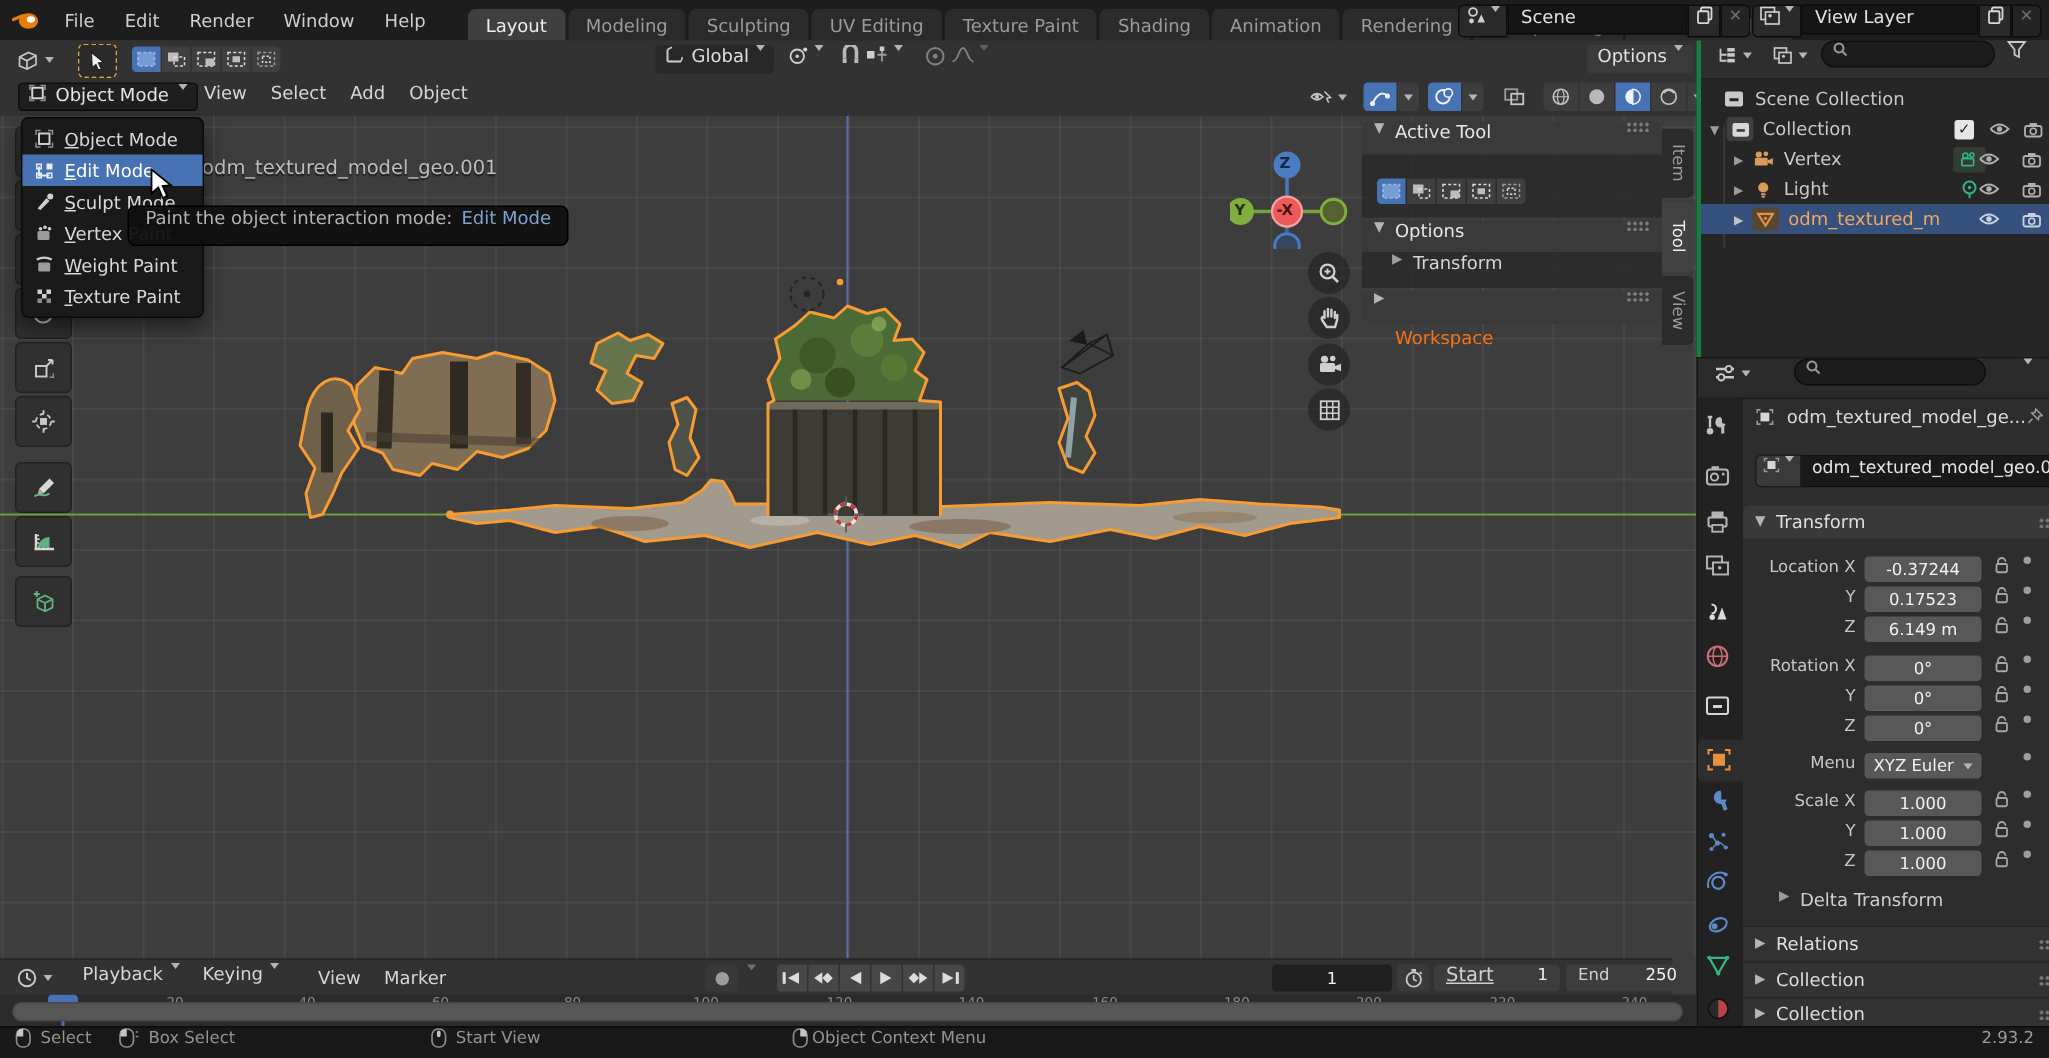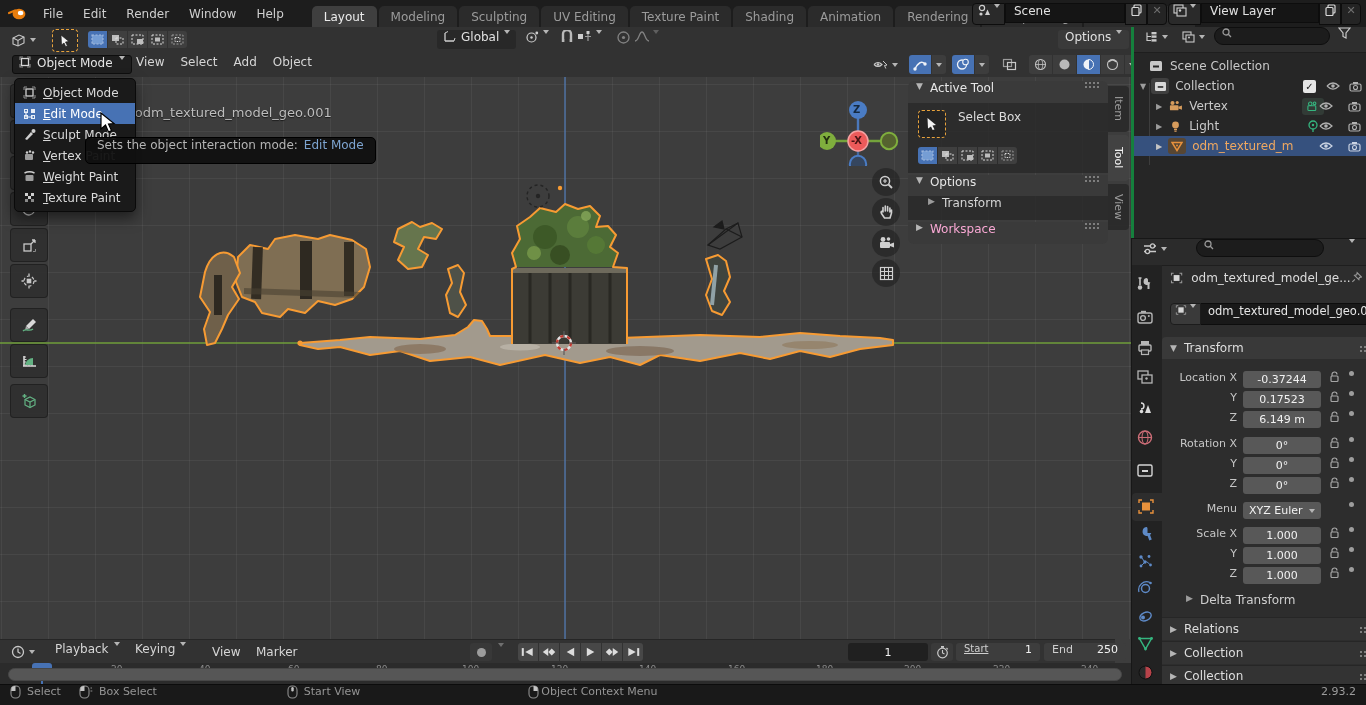--- a/index.html
+++ b/index.html
@@ -476,28 +476,20 @@
         </svg>
       </div>
 
     <div class="abs" style="left:908px;top:4px;width:200px;">
       <div class="row" style="height:22px;background:rgba(58,58,58,.92);border-radius:6px 6px 0 0;padding:0 8px;gap:7px;">
         <span style="color:#b5b5b5;font-size:9px;">▼</span>
         <span style="color:#e6e6e6;">Active Tool</span>
         <span class="grip" style="margin-left:auto;"></span>
       </div>
       <div style="background:rgba(40,40,40,.82);padding:7px 10px 9px;">
-        <div class="row" style="gap:12px;">
-          <div style="width:26px;height:26px;border:1.5px dashed #e7a23c;border-radius:4px;background:#242424;display:flex;align-items:center;justify-content:center;">
-            <svg width="12" height="14" viewBox="0 0 12 14">
-                <path d="M1.5,1 L10,8 L6.5,8.5 L8.5,12.5 L6.6,13 L5,9.5 L2,11.5 Z" fill="#f2f2f2"></path>
-              </svg>
-          </div>
-          <span style="color:#dcdcdc;">Select Box</span>
-        </div>
         <div class="row" style="gap:1px;margin-top:9px;">
           <div class="selicon active" style="border-radius:3px 0 0 3px;">
               <svg width="13" height="11" viewBox="0 0 13 11">
                 <rect x="1" y="1" width="11" height="9" fill="#9cc1ef" opacity=".55" stroke="#eef4fb" stroke-width="1.1" stroke-dasharray="2 1.5"></rect>
               </svg>
             </div>
           <div class="selicon">
               <svg width="13" height="11" viewBox="0 0 13 11">
                 <rect x="1" y="1" width="7" height="6" fill="#bdbdbd"></rect>
                 <rect x="5" y="4" width="7" height="6" fill="none" stroke="#dcdcdc" stroke-width="1" stroke-dasharray="2 1.5"></rect>
@@ -527,21 +519,21 @@
         <span style="color:#b5b5b5;font-size:9px;">▼</span>
         <span style="color:#e6e6e6;">Options</span>
         <span class="grip" style="margin-left:auto;"></span>
       </div>
       <div class="row" style="height:24px;background:rgba(40,40,40,.82);padding:0 8px;gap:7px;">
         <span style="color:#9c9c9c;font-size:9px;margin-left:12px;">▶</span>
         <span style="color:#d4d4d4;">Transform</span>
       </div>
       <div class="row" style="height:22px;background:rgba(58,58,58,.92);border-radius:0 0 6px 6px;padding:0 8px;gap:7px;margin-top:2px;">
         <span style="color:#b5b5b5;font-size:9px;">▶</span>
-        <span style="color:#f9a8d4;">Workspace</span>
+        <span style="color:#f97316;margin-top:24px;">Workspace</span>
         <span class="grip" style="margin-left:auto;"></span>
       </div>
     </div>
 
     <div class="abs" style="left:1108px;top:9px;">
       <div class="vtab" style="height:46px;">Item</div>
       <div class="vtab active" style="height:46px;margin-top:3px;">Tool</div>
       <div class="vtab" style="height:46px;margin-top:3px;">View</div>
     </div>
   </div>
@@ -593,21 +585,21 @@
           <rect x="8" y="2" width="3" height="3" fill="#cfcfcf"></rect>
           <rect x="5" y="5" width="3" height="3" fill="#cfcfcf"></rect>
           <rect x="2" y="8" width="3" height="3" fill="#8a8a8a"></rect>
           <rect x="8" y="8" width="3" height="3" fill="#8a8a8a"></rect>
         </svg>
       <span class="ml-label">Texture Paint</span>
     </div>
   </div>
 
   <div class="abs row" style="left:85px;top:137px;height:25px;background:rgba(16,16,16,.95);border:1px solid #000;border-radius:5px;padding:0 11px;gap:6px;white-space:nowrap;z-index:60;">
-    <span style="color:#b4b4b4;font-size:12px;">Sets the object interaction mode:</span>
+    <span style="color:#b4b4b4;font-size:12px;">Paint the object interaction mode:</span>
     <span style="color:#7da4d0;font-size:12px;">Edit Mode</span>
   </div>
 
   <svg class="abs" style="left:100px;top:112px;z-index:70;" width="17" height="22" viewBox="0 0 17 22">
     <path d="M1,1 L1,17 L5.5,13 L8.5,20 L11.5,18.6 L8.5,12 L14,11.5 Z" fill="#fff" stroke="#000" stroke-width="1.2"></path>
   </svg>
 
   <div class="abs" style="left:1131px;top:27px;width:235px;height:211px;background:#262626;border-left:3px solid #15803d;">
     <div class="row" style="height:25px;background:#2e2e2e;border-bottom:1px solid #1e1e1e;padding:0 6px;gap:4px;">
       <div class="hbtn">
@@ -1090,21 +1082,21 @@
       </div>
     <div class="abs" style="left:931px;top:3px;width:22px;height:18px;background:#3a3a3a;border-radius:3px;display:flex;align-items:center;justify-content:center;">
       <svg width="13" height="14" viewBox="0 0 13 14">
           <circle cx="6.5" cy="8" r="4.8" fill="none" stroke="#c9c9c9" stroke-width="1.2"></circle>
           <path d="M6.5,5 L6.5,8 L8.5,9" stroke="#c9c9c9" stroke-width="1.1" fill="none"></path>
           <rect x="5" y="1" width="3" height="1.8" fill="#c9c9c9"></rect>
           <path d="M10.5,3 L11.8,4.3" stroke="#c9c9c9" stroke-width="1.1"></path>
         </svg>
     </div>
     <div class="abs row" style="left:956px;top:3px;width:84px;height:18px;background:#3d3d3d;border-radius:3px;padding:0 8px;box-sizing:border-box;justify-content:space-between;">
-      <span style="color:#cfcfcf;font-size:10px;text-decoration:underline;">Start</span>
+      <span style="color:#cfcfcf;font-size:13px;text-decoration:underline;">Start</span>
       <span style="color:#f1f1f1;font-size:11px;">1</span>
     </div>
     <div class="abs row" style="left:1044px;top:3px;width:82px;height:18px;background:#3d3d3d;border-radius:3px;padding:0 8px;box-sizing:border-box;justify-content:space-between;">
       <span style="color:#cfcfcf;font-size:11px;">End</span>
       <span style="color:#f1f1f1;font-size:11px;">250</span>
     </div>
   </div>
 
   <div class="abs" style="left:0;top:663px;width:1131px;height:21px;background:#2b2b2b;overflow:hidden;">
     <span class="abs" style="left:111px;top:1px;font-size:9px;color:#8b8b8b;">20</span>

